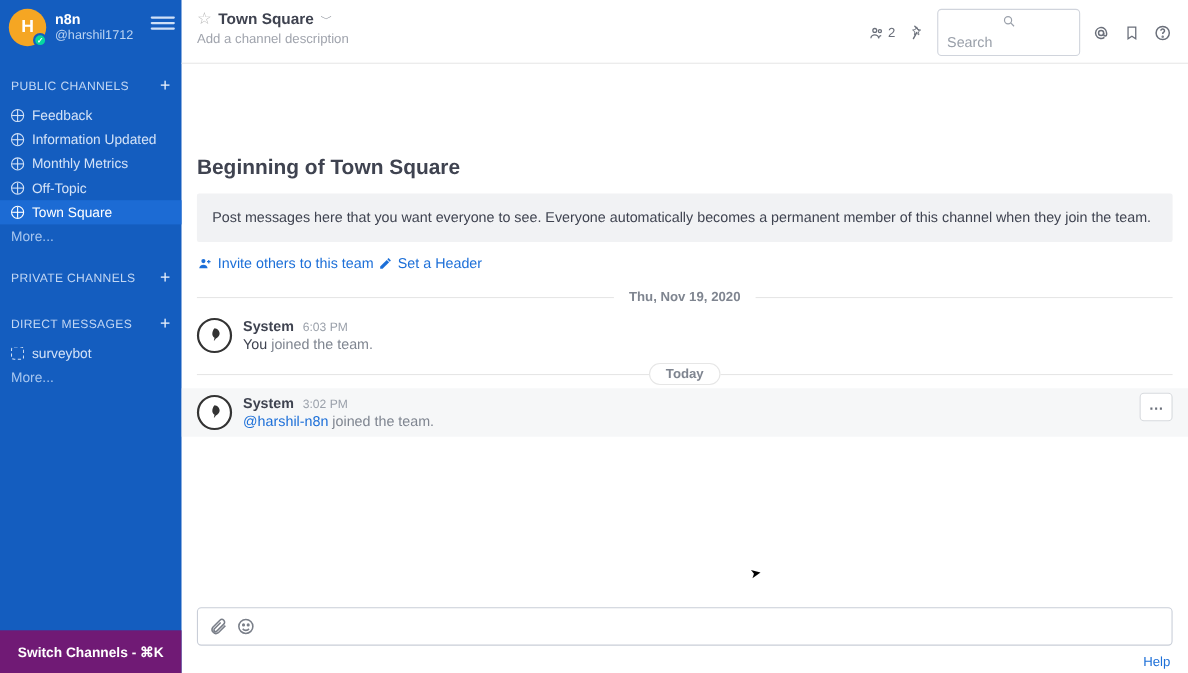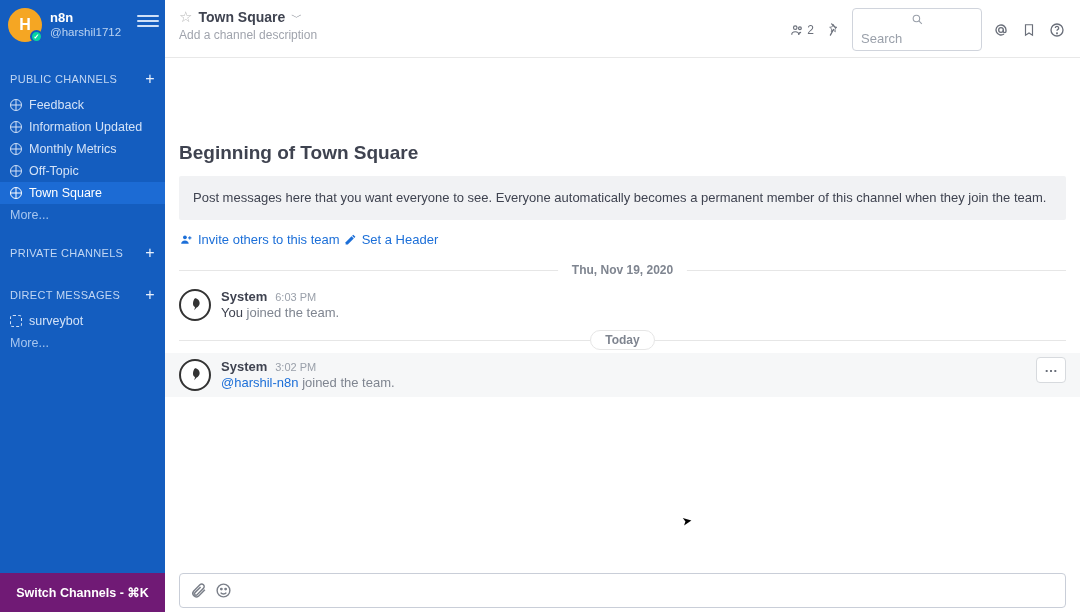--- a/index.html
+++ b/index.html
@@ -354,15 +354,18 @@
       <span class="cicon">
         <svg width="17" height="17" viewBox="0 0 24 24" fill="none" stroke="currentColor" stroke-width="2">
             <circle cx="12" cy="12" r="9"></circle>
             <circle cx="9" cy="10" r="1" fill="currentColor"></circle>
             <circle cx="15" cy="10" r="1" fill="currentColor"></circle>
             <path d="M8 15c1 1.5 2.5 2 4 2s3-.5 4-2"></path>
           </svg>
       </span>
     </div>
   </div>
+  <div class="help-link">
+    <a>Help</a>
+  </div>
 </main>
 
 <div class="cursor-pointer">➤</div>
 
 </body></html>

